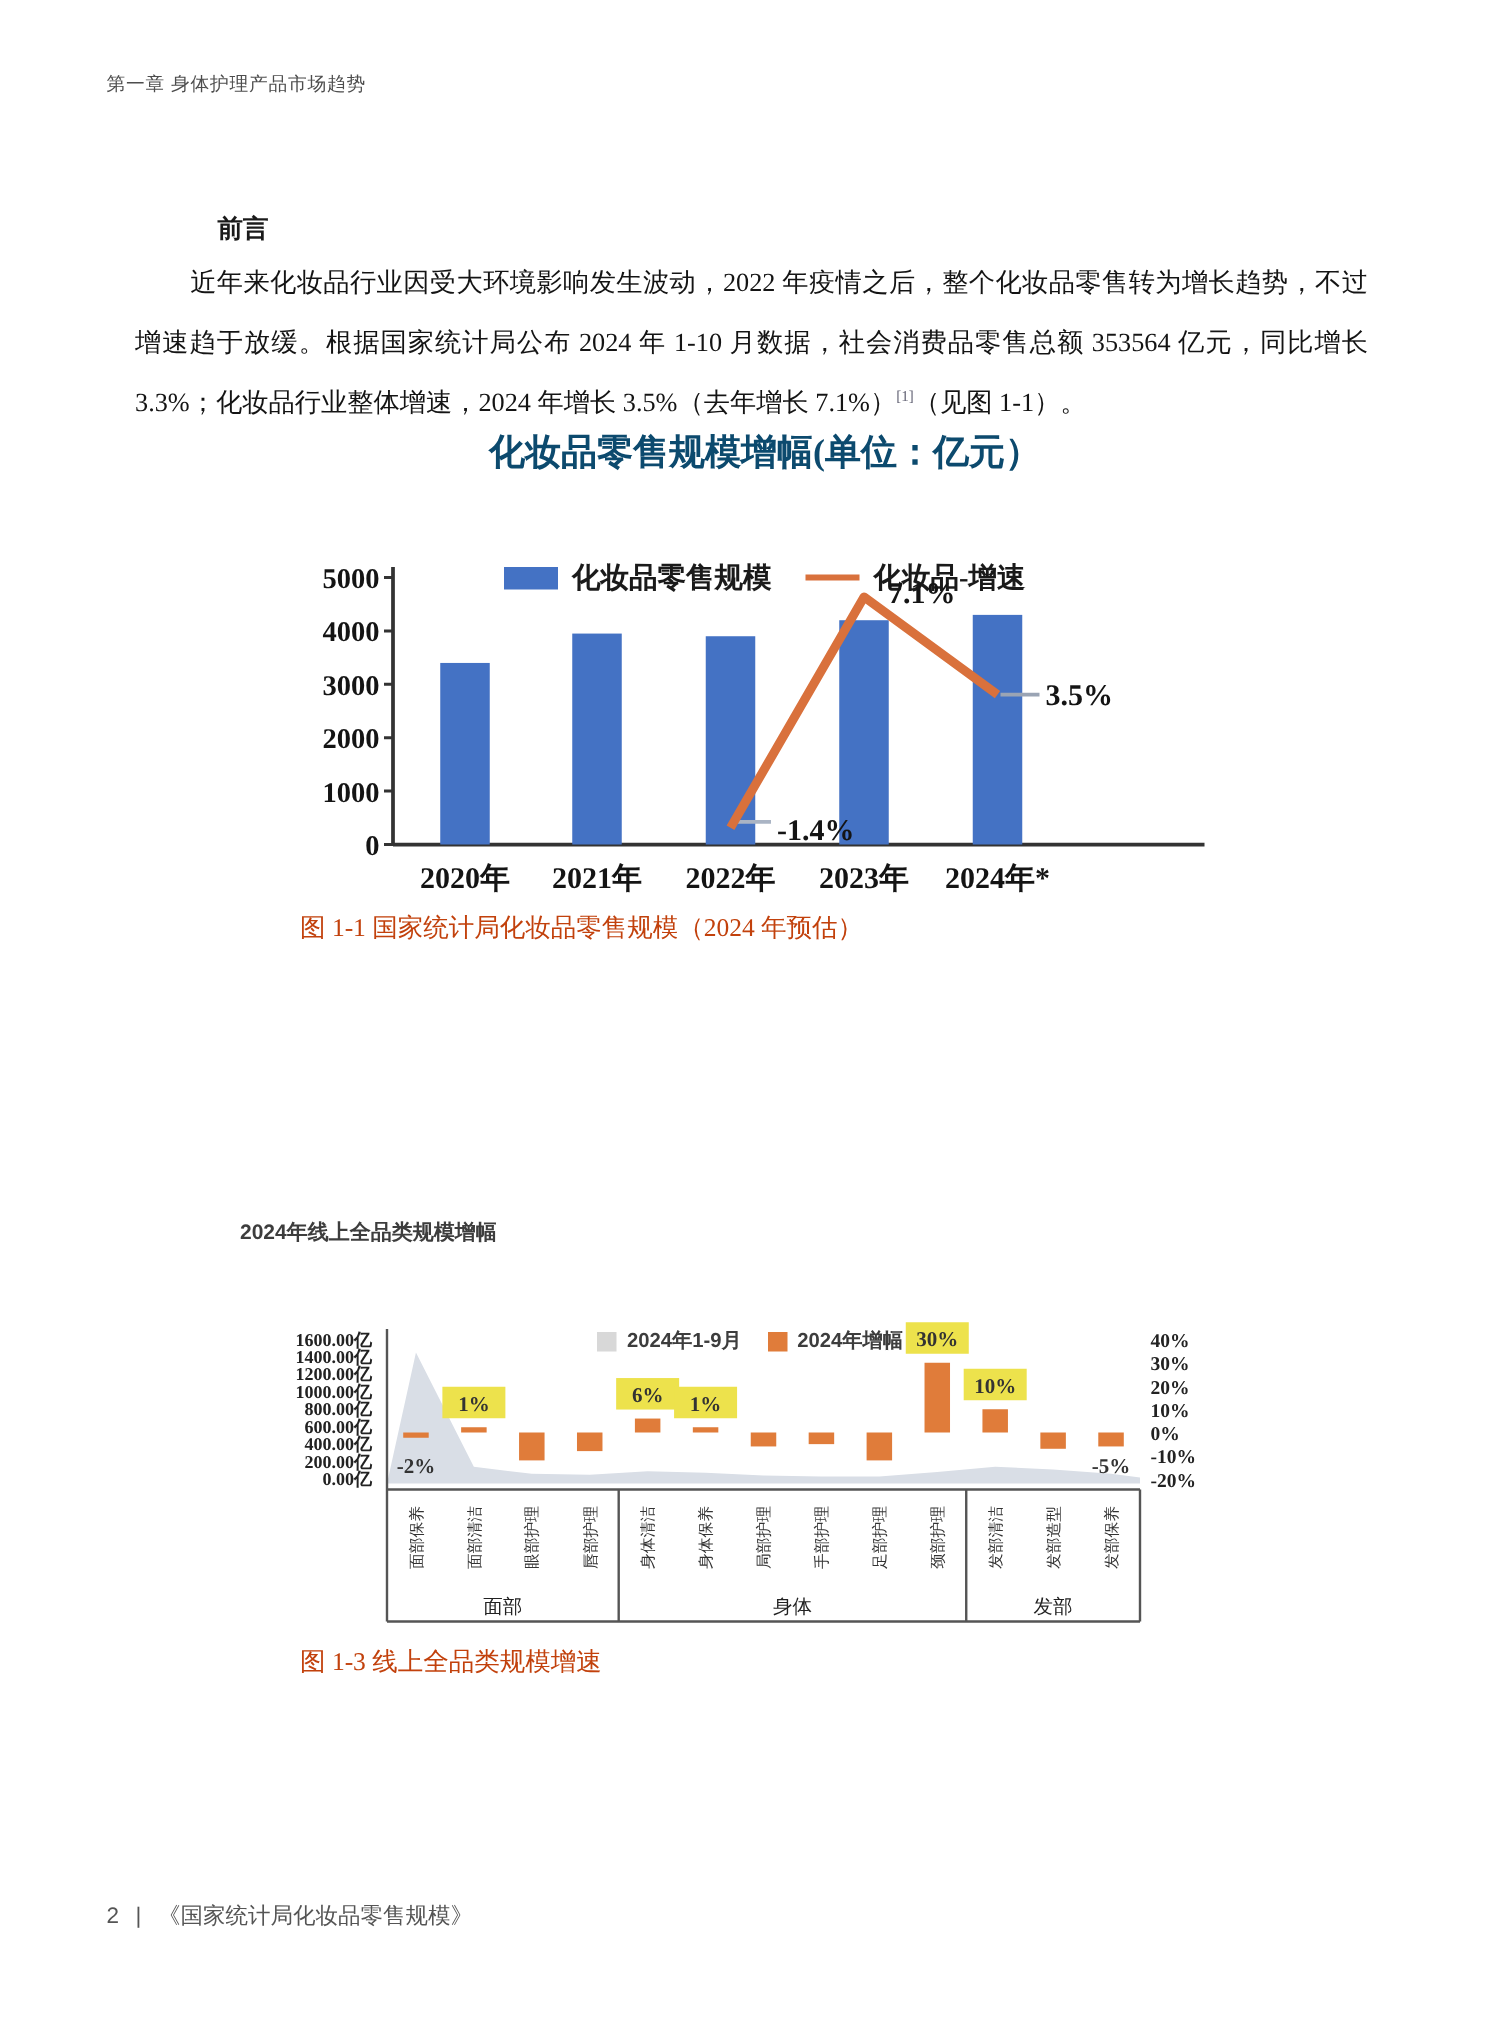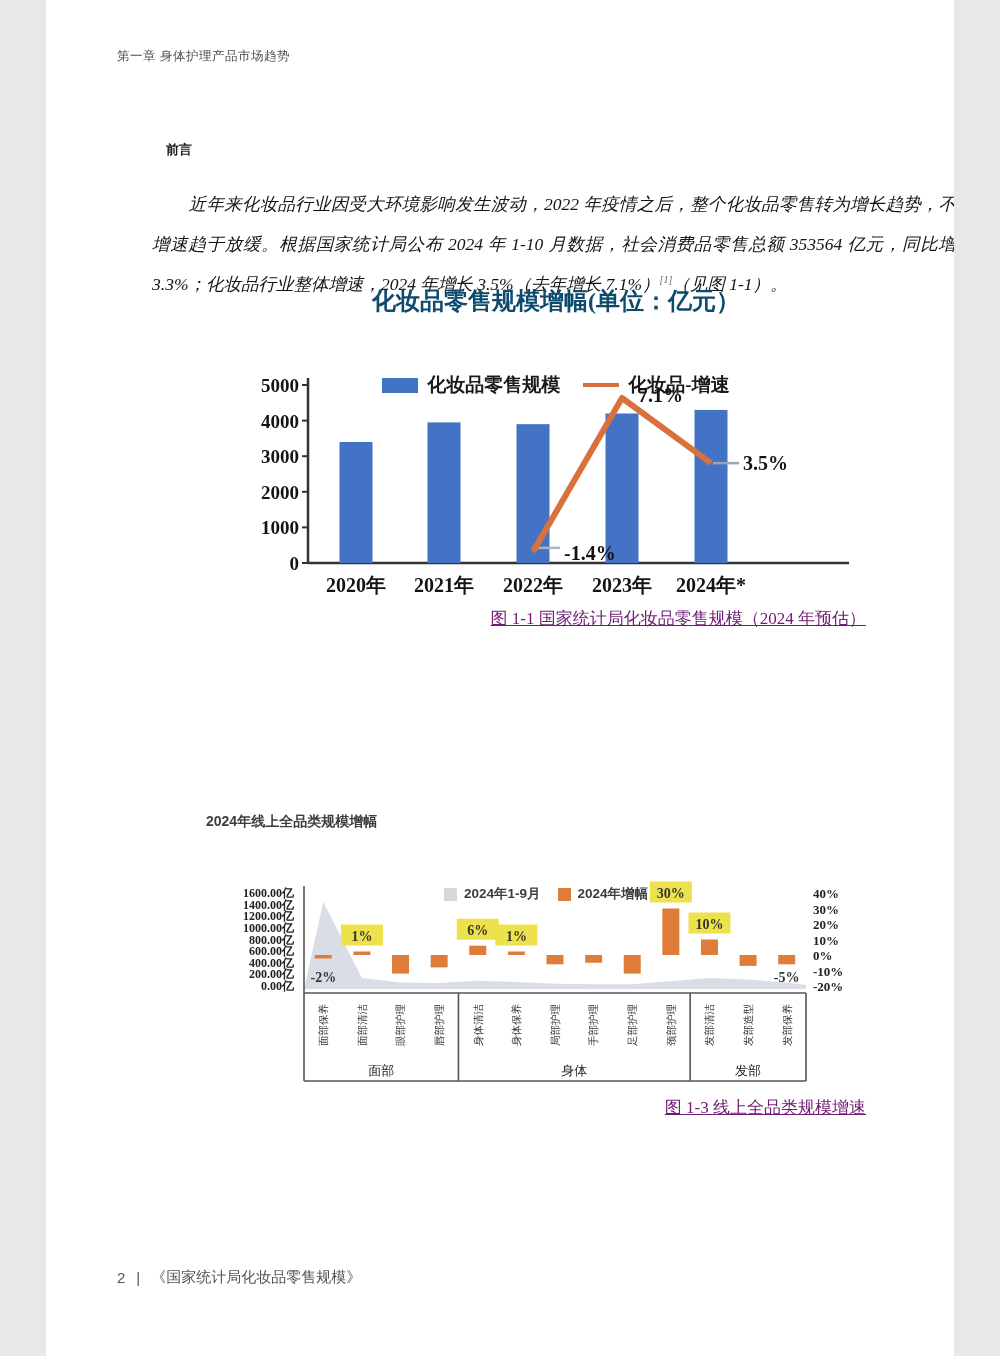--- a/index.html
+++ b/index.html
@@ -1,38 +1,38 @@
 <!DOCTYPE html>
 <html><head>
 <meta charset="utf-8">
 <style>
   html,body{margin:0;padding:0;background:#e8e8e8;}
-  .page{position:relative;width:908px;height:1356px;background:#ffffff;margin:0 auto;
+  .page{position:relative;width:1000px;height:1356px;background:#ffffff;margin:0 auto;
         font-family:"Liberation Serif",serif;color:#1a1a1a;overflow:hidden;}
   .chapter-header{position:absolute;left:71px;top:48px;font-family:"Liberation Sans",sans-serif;
         font-size:12.5px;color:#4d4d4d;letter-spacing:.5px;}
-  .preface-heading{position:absolute;left:120px;top:141px;font-size:13px;font-weight:bold;}
-  .body-para{position:absolute;left:90px;width:822px;margin:16px;font-size:17.5px;
-        text-align:justify;text-indent:2.1em;color:#141414;font-style:italic;}
+  .preface-heading{position:absolute;left:145px;top:141px;font-size:17px;font-weight:bold;}
+  .body-para{position:absolute;left:90px;width:822px;margin:0;font-size:17.5px;
+        text-align:justify;text-indent:2.1em;color:#141414;}
   .para1{top:168px;line-height:40px;}
   .para2{top:658px;line-height:38px;}
   .body-para sup{font-size:10px;color:#667;vertical-align:super;line-height:0;}
   .chart1-title{position:absolute;left:200px;top:285px;width:620px;text-align:center;
         font-size:24px;font-weight:bold;color:#0c4a6e;}
   .chart-legend{position:absolute;display:flex;justify-content:center;align-items:center;margin-top:36px;}
   .legend1{left:200px;top:336px;width:620px;gap:9px;font-size:19px;font-weight:bold;}
   .legend2{left:160px;top:849px;width:680px;gap:5px;font-family:"Liberation Sans",sans-serif;
         font-size:13.5px;font-weight:bold;color:#3d3d3d;}
   .swatch{display:inline-block;}
   .sw-bar1{width:36px;height:15px;}
   .sw-line1{width:36px;height:4px;margin-left:14px;}
   .sw-gray2,.sw-orange2{width:13px;height:13px;}
   .sw-gray2{margin-right:2px;}
   .sw-orange2{margin-left:12px;margin-right:2px;}
-  .caption{position:absolute;left:200px;width:620px;text-align:right;font-size:17px;color:#701a75;text-decoration:underline;}
+  .caption{position:absolute;left:200px;width:620px;text-align:left;font-size:17px;color:#c2410c;}
   .cap1{top:607px;}
   .cap2{top:1096px;}
   .chart2-title{position:absolute;left:160px;top:813px;width:680px;text-align:left;
         font-family:"Liberation Sans",sans-serif;font-size:14px;font-weight:bold;color:#3d3d3d;}
   .chart-svg{position:absolute;}
   #chart1{left:215px;top:370px;}
   #chart2{left:160px;top:878px;}
   .page-footer{position:absolute;left:71px;top:1268px;font-family:"Liberation Sans",sans-serif;
         font-size:15px;color:#555;display:flex;gap:11px;align-items:center;}
   

